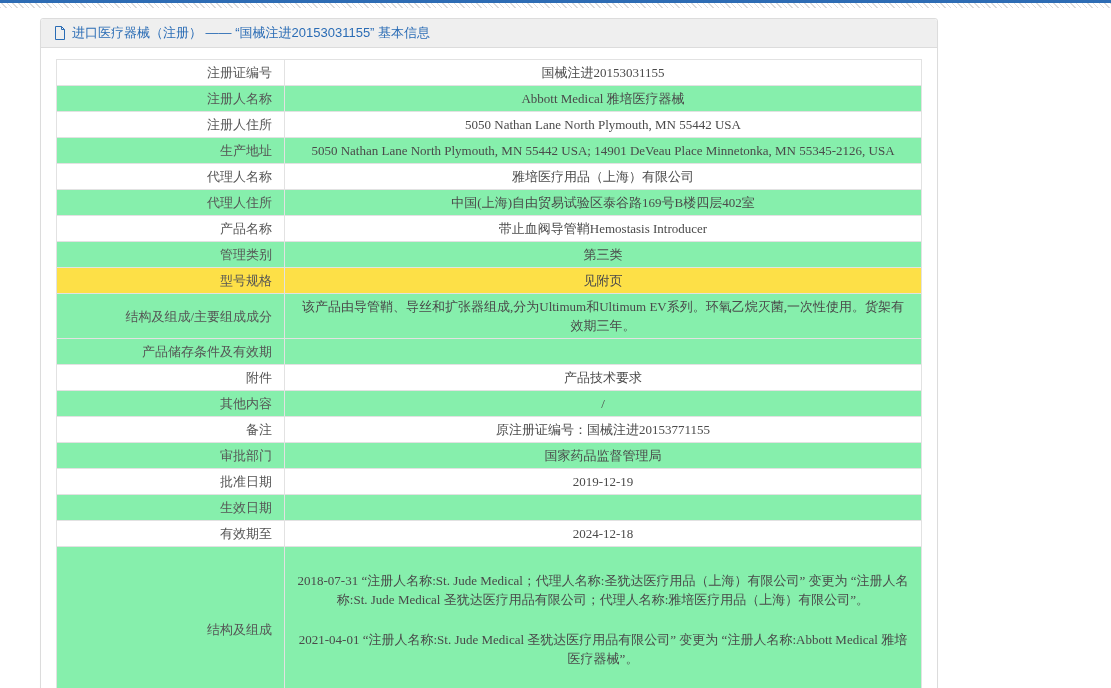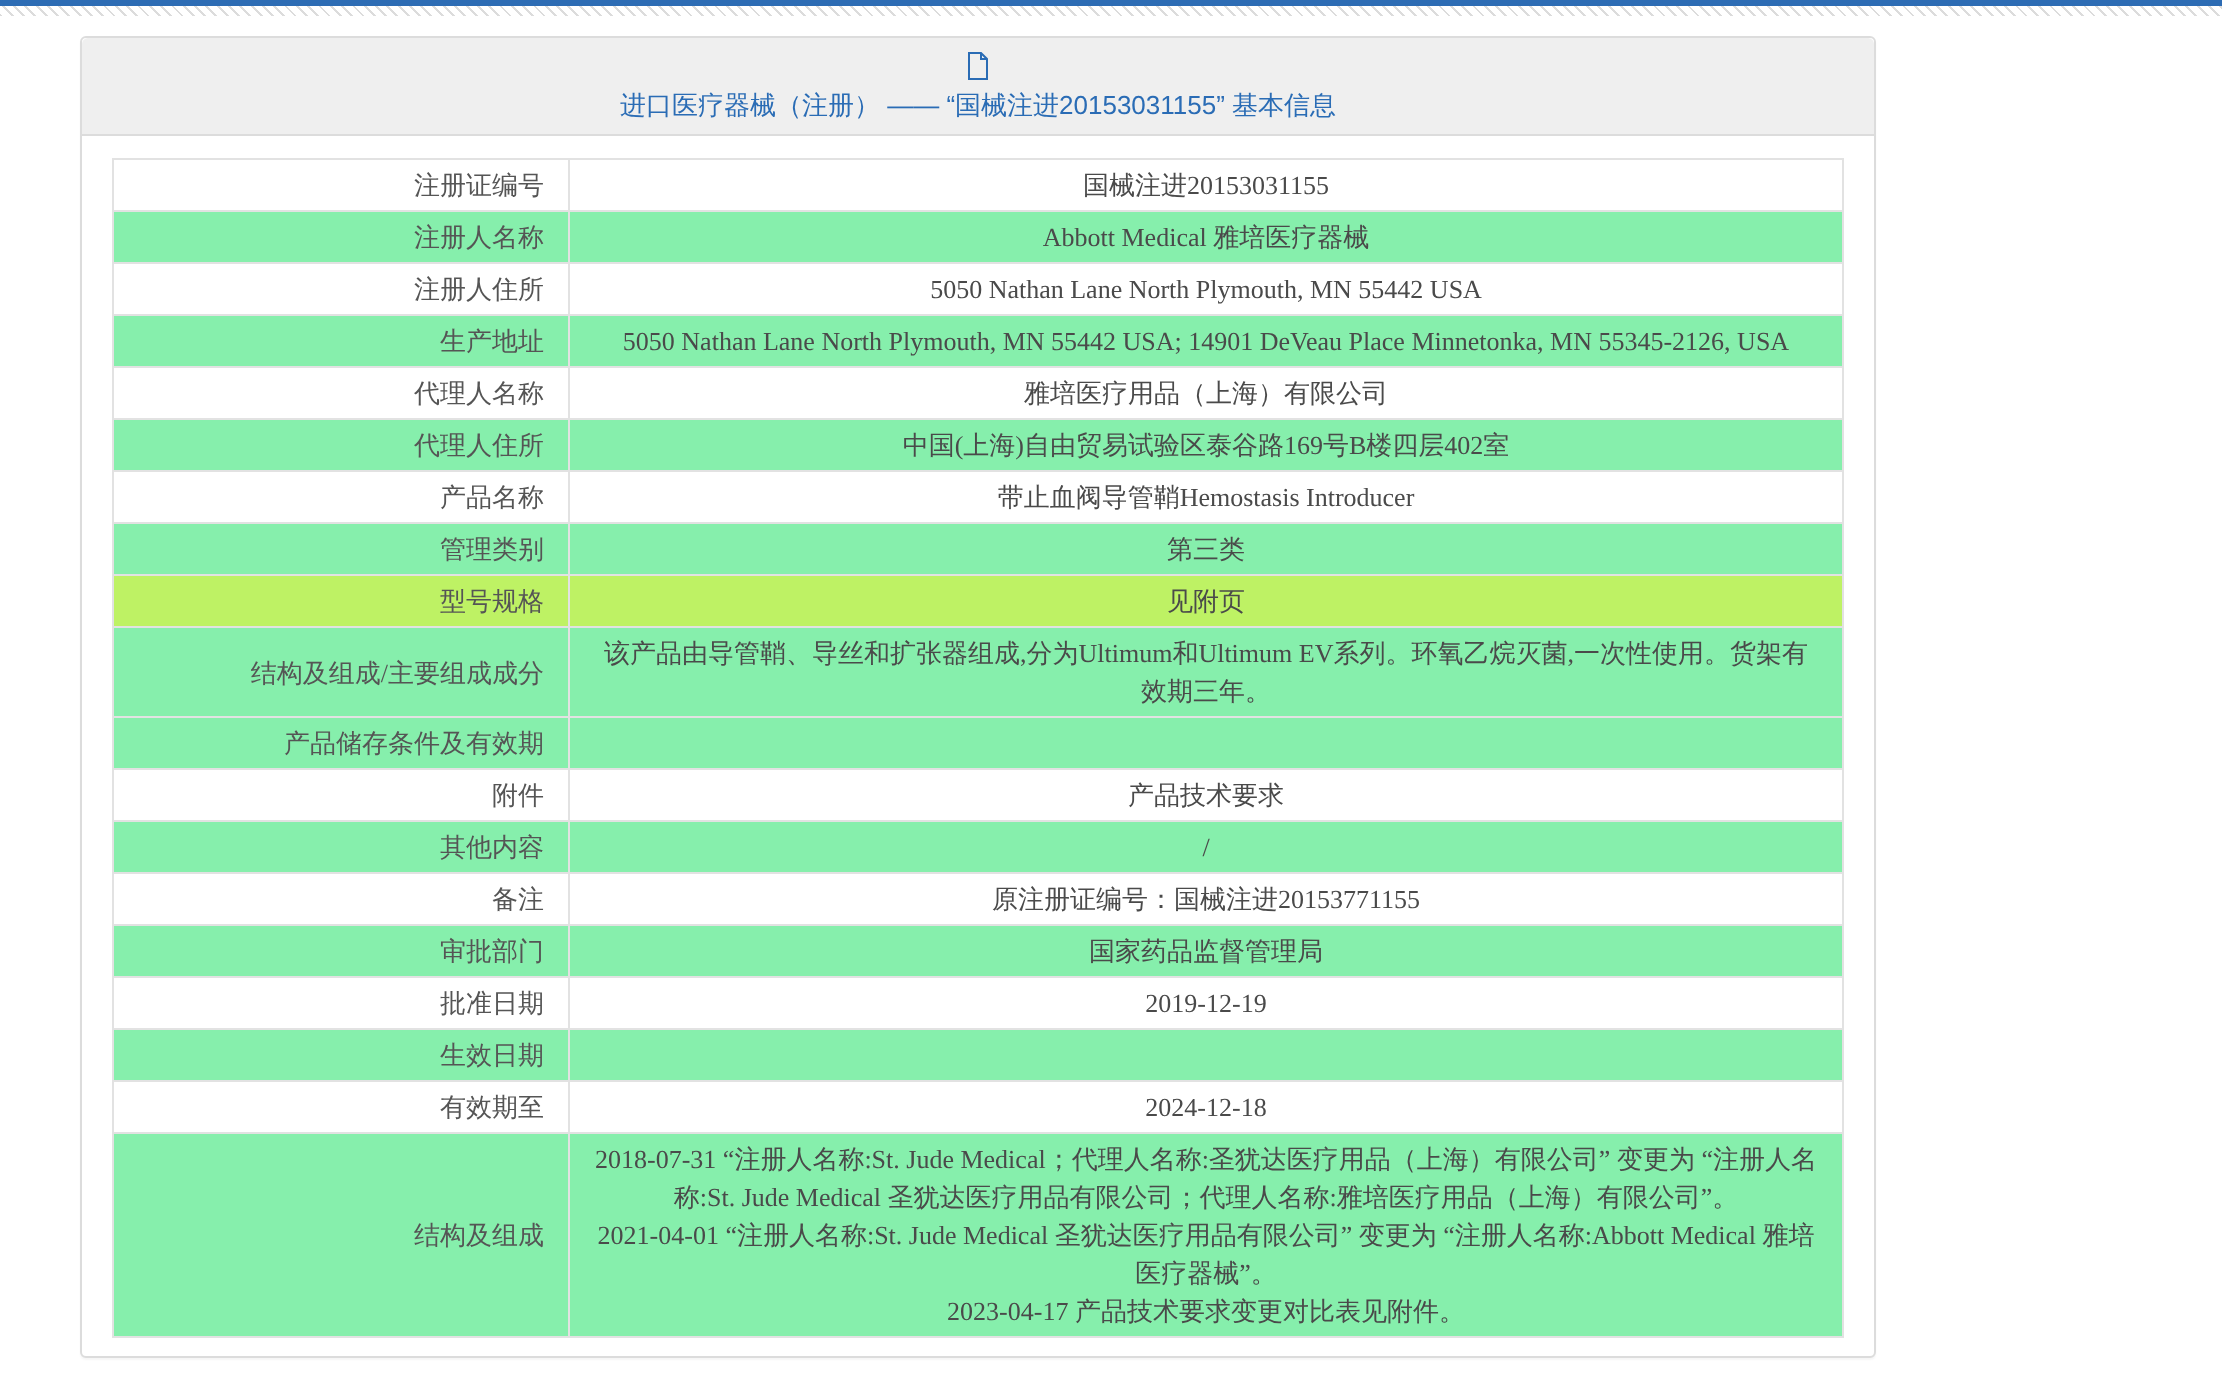--- a/index.html
+++ b/index.html
@@ -28,21 +28,20 @@
     background: #efefef;
     border-bottom: 1px solid #dcdcdc;
     border-radius: 3px 3px 0 0;
     padding: 7px 13px;
     font-size: 13px;
     color: #2a6cb5;
     display: flex;
     align-items: center;
     gap: 6px;
     line-height: 14px;
-    flex-direction: column;
   }
   .doc-icon { display: inline-flex; flex: 0 0 auto; }
   .panel-body { padding: 11px 15px 9px 15px; }
   table.info-table {
     width: 100%;
     border-collapse: collapse;
     font-size: 13px;
     table-layout: fixed;
   }
   table.info-table td {
@@ -58,22 +57,22 @@
     text-align: right;
     color: #555555;
     white-space: nowrap;
   }
   td.value-cell {
     color: #4a4a4a;
     text-align: center;
     word-break: break-word;
   }
   tr.stripe td { background: #86efac; }
-  tr.highlight td { background: #bef264; }
-  .chg-line { line-height: 19px; word-break: break-all; }
+  tr.highlight td { background: #fde047; }
+  .chg-line { line-height: 19px; word-break: break-all; margin-top: 21px; }
 </style>
 </head>
 <body>
 
 <div class="top-line"></div>
 <div class="hatch-band"></div>
 
 <div class="panel">
   <div class="panel-header">
     <span class="doc-icon">

